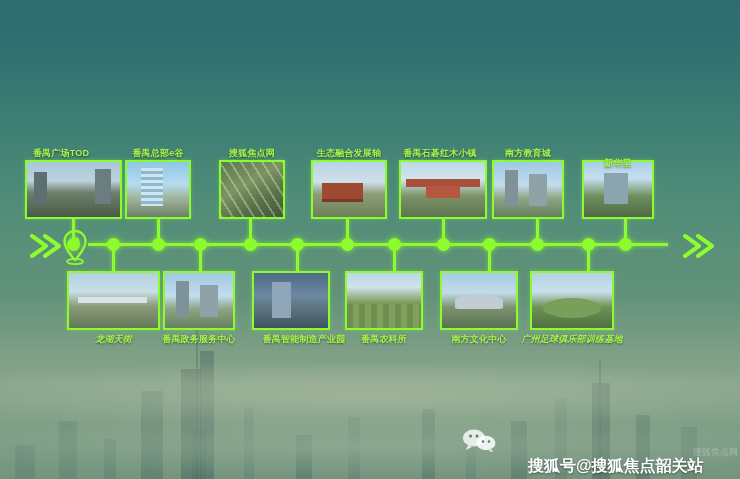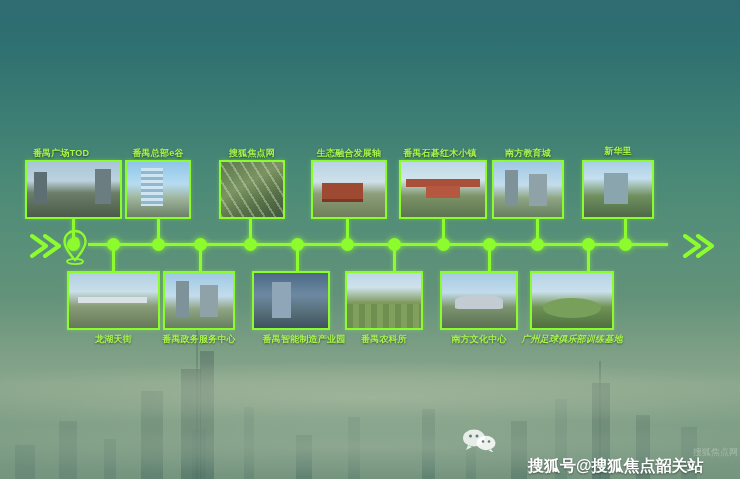--- a/index.html
+++ b/index.html
@@ -341,27 +341,27 @@
       <div class="stem up" style="left: 537px;"></div>
       <div class="thumb" style="left: 492px; width: 72px; height: 59px; top: 160px;">
         <div class="ph scn-tower"></div>
       </div>
       <div class="caption" style="left: 468px; width: 120px; top: 147px;">南方教育城</div>
       <div class="dot" style="left: 625px;"></div>
       <div class="stem up" style="left: 625px;"></div>
       <div class="thumb" style="left: 582px; width: 72px; height: 59px; top: 160px;">
         <div class="ph scn-green"></div>
       </div>
-      <div class="caption" style="left: 558px; width: 120px; top: 145px;">新华里</div>
+      <div class="caption" style="left: 558px; width: 120px; top: 157px;">新华里</div>
       <div class="dot" style="left: 113px;"></div>
       <div class="stem down" style="left: 113px;"></div>
       <div class="thumb" style="left: 67px; width: 93px; height: 59px; top: 271px;">
         <div class="ph scn-plaza"></div>
       </div>
-      <div class="caption" style="left: 53.5px; width: 120px; top: 333px;">龙湖天街</div>
+      <div class="caption" style="left: 53.5px; width: 120px; top: 333px; font-style: italic;">龙湖天街</div>
       <div class="dot" style="left: 200px;"></div>
       <div class="stem down" style="left: 200px;"></div>
       <div class="thumb" style="left: 163px; width: 72px; height: 59px; top: 271px;">
         <div class="ph scn-tower"></div>
       </div>
       <div class="caption" style="left: 139px; width: 120px; top: 333px;">番禺政务服务中心</div>
       <div class="dot" style="left: 297px;"></div>
       <div class="stem down" style="left: 297px;"></div>
       <div class="thumb" style="left: 252px; width: 78px; height: 59px; top: 271px;">
         <div class="ph scn-night"></div>

